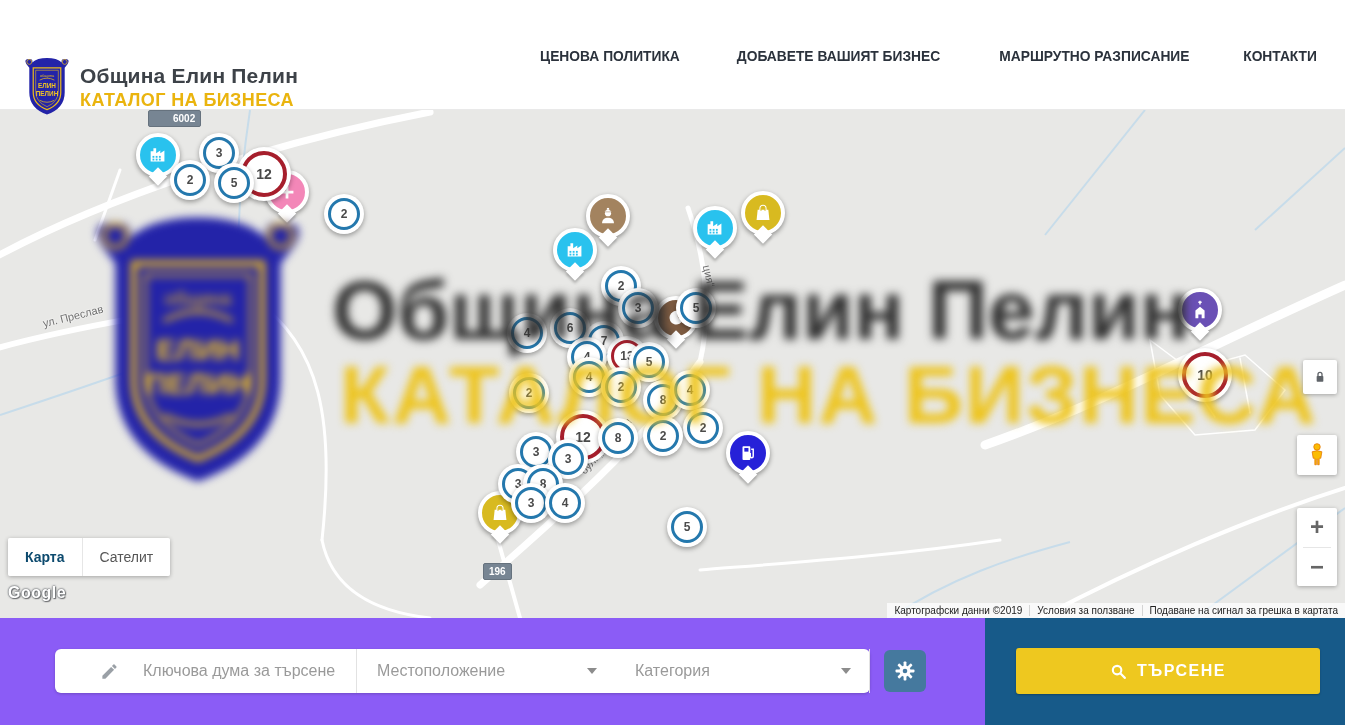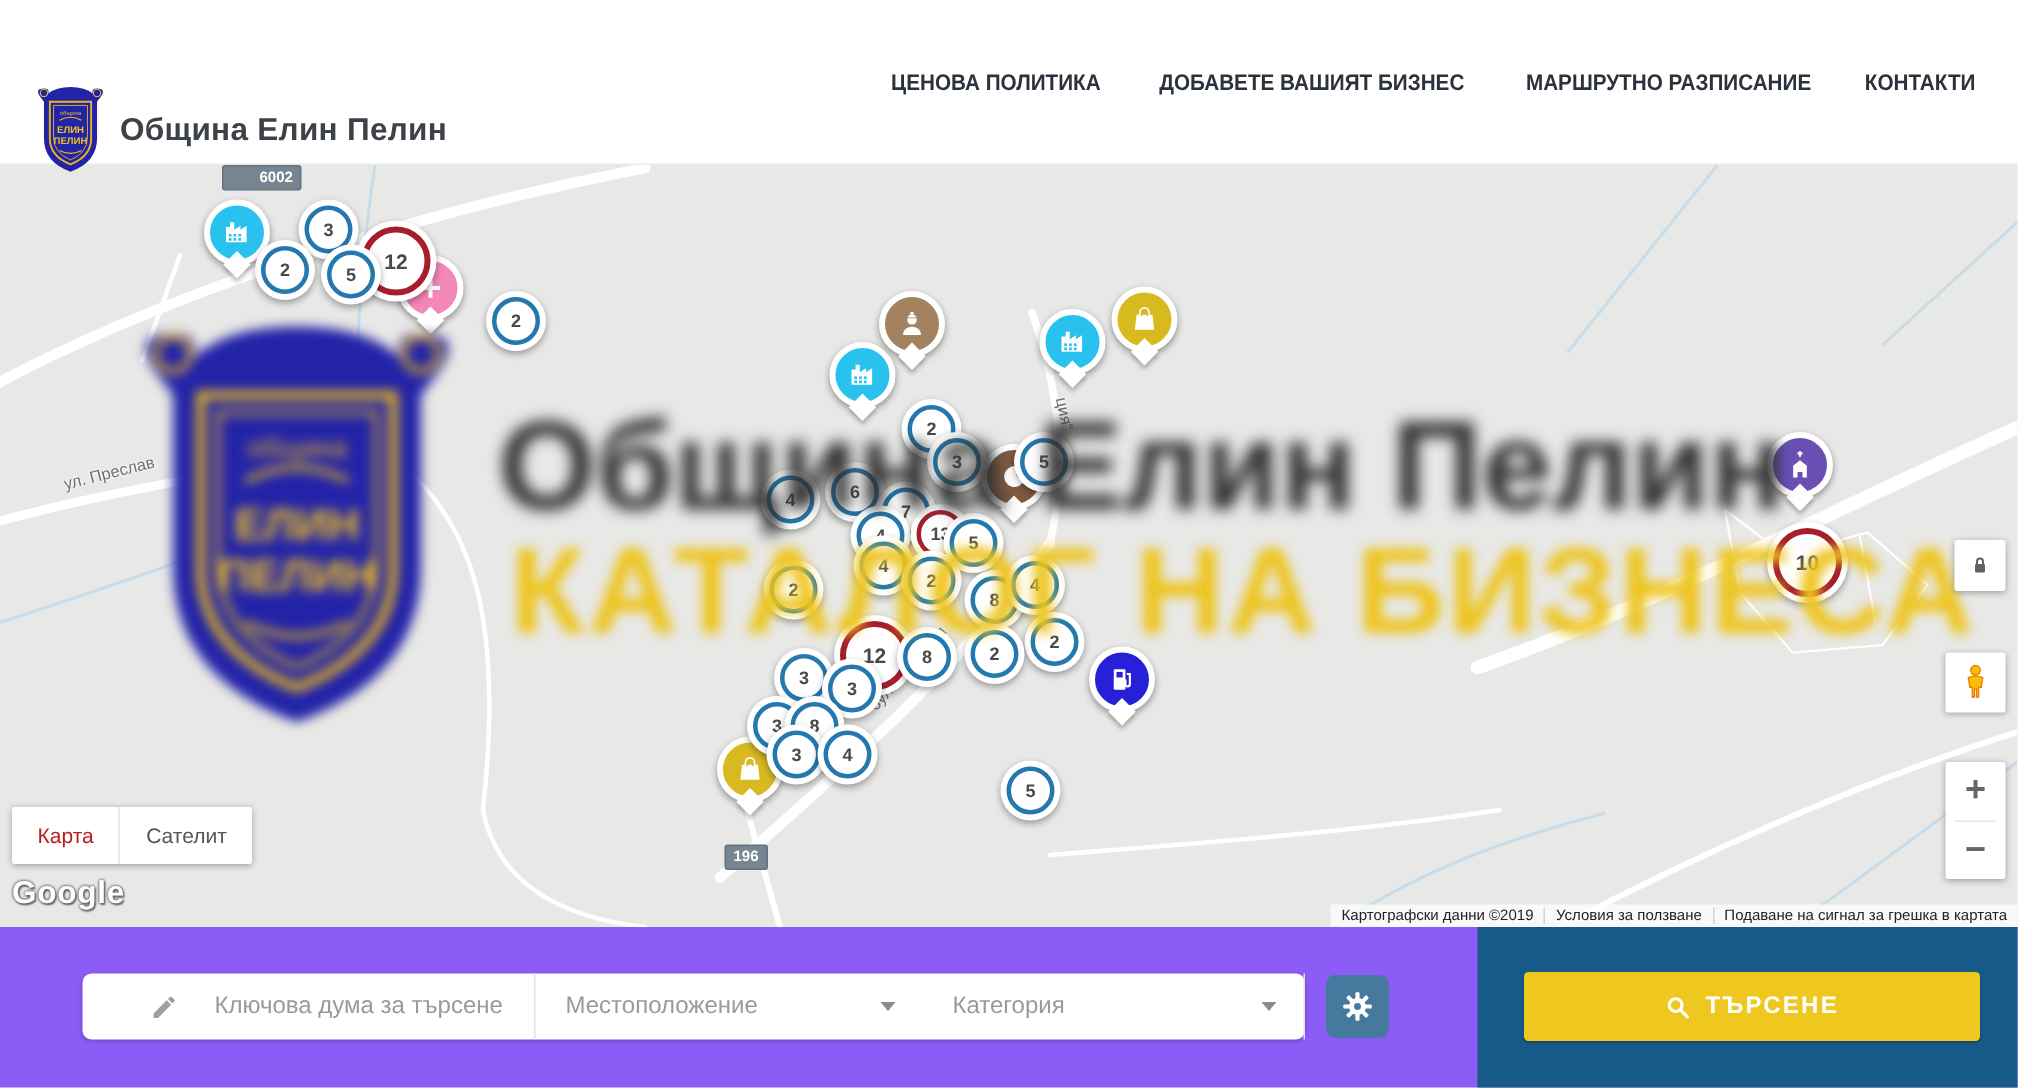--- a/index.html
+++ b/index.html
@@ -5,21 +5,21 @@
   * { margin:0; padding:0; box-sizing:border-box; }
   html,body { width:1345px; height:725px; overflow:hidden; font-family:"Liberation Sans", sans-serif; background:#fff; }
 
   
   .header { position:absolute; left:0; top:0; width:1345px; height:110px; background:#fff; border-bottom:1px solid #e9e9e9; z-index:20; }
   .brand { position:absolute; left:22px; top:25px; display:flex; align-items:center; cursor:pointer;margin-top:32px; }
   .brand svg.logo-sm { width:50px; height:60px; }
   .brand-text { margin-left:8px; }
   .brand-title { font-size:21px; font-weight:bold; color:#3d4248; letter-spacing:.2px; }
   .brand-sub { font-size:18px; font-weight:bold; color:#eab40e; letter-spacing:.4px; margin-top:2px; }
-  .nav { position:absolute; right:25px; top:0; height:110px; display:flex; align-items:center; gap:24px; }
+  .nav { position:absolute; right:25px; top:0; height:110px; display:flex; align-items:center; gap:42px; }
   .nav-item { font-size:15px; font-weight:bold; color:#2b323c; letter-spacing:0px; cursor:pointer; white-space:nowrap; transform:scaleX(.92); transform-origin:center; }
 
   
   .map { position:absolute; left:0; top:110px; width:1345px; height:508px; background:#e8e8e6; overflow:hidden; }
   .map svg.roads { position:absolute; left:0; top:0; z-index:0; }
 
   .street-label { position:absolute; font-size:11px; color:#6f6f6f; white-space:nowrap; z-index:1;
                   text-shadow:0 0 2px #fff, 0 0 2px #fff; }
   .road-badge { position:absolute; background:#778593; color:#fff; font-size:10px; font-weight:bold;
                 padding:2px 5px; border-radius:2px; border:1px solid #66727e; z-index:1; }
@@ -41,24 +41,24 @@
   .wm-logo { left:83px; top:103px; width:230px; height:280px; filter:blur(4px); }
   .wm-logo svg { width:100%; height:100%; }
   .wm-title { left:332px; top:152px; width:890px; font-size:84px; font-weight:bold; color:#2e2e2e;
               filter:blur(5px); white-space:nowrap; }
   .wm-sub { left:340px; top:238px; width:880px; font-size:82px; font-weight:bold; color:#edc41d;
             letter-spacing:2px; filter:blur(4px); white-space:nowrap; }
 
   
   .maptype { position:absolute; left:8px; top:428px; display:flex; z-index:6; box-shadow:0 1px 4px rgba(0,0,0,.3); border-radius:2px; overflow:hidden; }
   .maptype-btn { height:38px; padding:0 17px; background:#fff; display:flex; align-items:center; font-size:14px; cursor:pointer; }
-  .maptype-btn.active { font-weight:normal; color:#b91c1c;text-align:center; }
+  .maptype-btn.active { font-weight:bold; color:#0c4a6e;text-align:center; }
   .maptype-btn.inactive { color:#565656; border-left:1px solid #e6e6e6; }
 
-  .google-logo { position:absolute; left:8px; top:474px; z-index:6; font-size:21px; font-weight:bold; color:#fff;
+  .google-logo { position:absolute; left:8px; top:474px; z-index:6; font-size:16px; font-weight:bold; color:#fff;
                  letter-spacing:.5px; cursor:pointer;
                  text-shadow:0 0 2px #5f6368, 0 0 2px #5f6368, 1px 1px 1px #777; }
 
   .attribution { position:absolute; right:0; bottom:0; height:15px; z-index:6; display:flex; align-items:center;
                  background:rgba(255,255,255,.75); font-size:10px; color:#222; }
   .attribution span { padding:0 7px; white-space:nowrap; }
   .attribution .link { cursor:pointer; }
   .attribution .sep { border-left:1px solid rgba(0,0,0,.15); }
 
   .ctl { position:absolute; background:#fff; box-shadow:0 1px 4px rgba(0,0,0,.3); border-radius:2px; z-index:6;
@@ -107,20 +107,21 @@
       <circle cx="14" cy="10" r="5" fill="none" stroke="#e8b91c" stroke-width="1.5"></circle>
       <circle cx="86" cy="10" r="5" fill="none" stroke="#e8b91c" stroke-width="1.5"></circle>
       <text x="50" y="40" text-anchor="middle" font-size="8" fill="#e8b91c" font-family="Liberation Sans, sans-serif">община</text>
       <path d="M35 47 q15 -8 30 0" fill="none" stroke="#e8b91c" stroke-width="1.5"></path>
       <text x="50" y="64" text-anchor="middle" font-size="13" font-weight="bold" fill="#f0c321" font-family="Liberation Sans, sans-serif">ЕЛИН</text>
       <text x="50" y="79" text-anchor="middle" font-size="13" font-weight="bold" fill="#f0c321" font-family="Liberation Sans, sans-serif">ПЕЛИН</text>
       <path d="M35 88 q15 8 30 0" fill="none" stroke="#e8b91c" stroke-width="1.5"></path>
     </svg>
     <div class="brand-text">
       <div class="brand-title">Община Елин Пелин</div>
+      <div class="brand-sub">КАТАЛОГ НА БИЗНЕСА</div>
     </div>
   </div>
   <div class="nav" id="nav-menu">
       <div class="nav-item">ЦЕНОВА ПОЛИТИКА</div>
       <div class="nav-item">ДОБАВЕТЕ ВАШИЯТ БИЗНЕС</div>
       <div class="nav-item">МАРШРУТНО РАЗПИСАНИЕ</div>
       <div class="nav-item">КОНТАКТИ</div>
     </div>
 </div>
 

